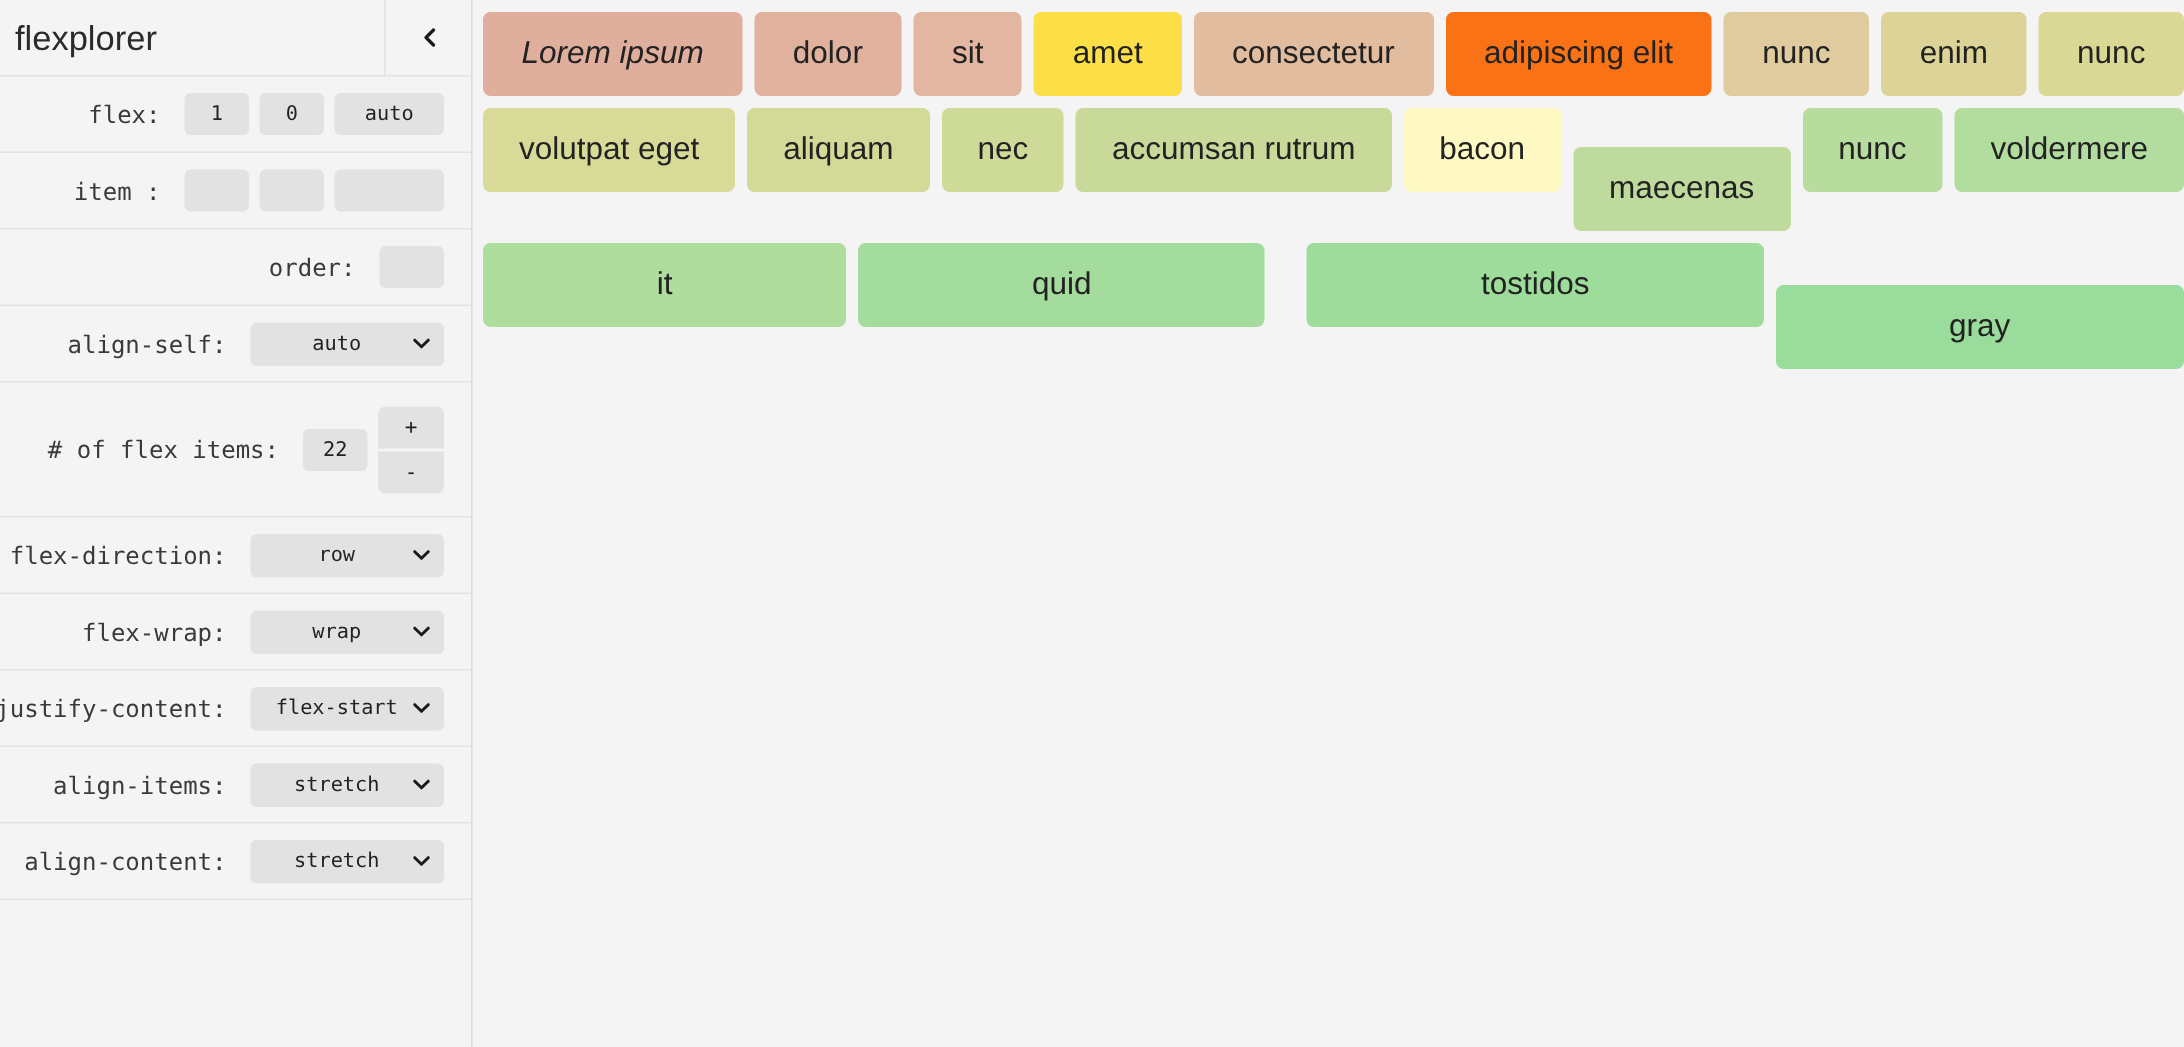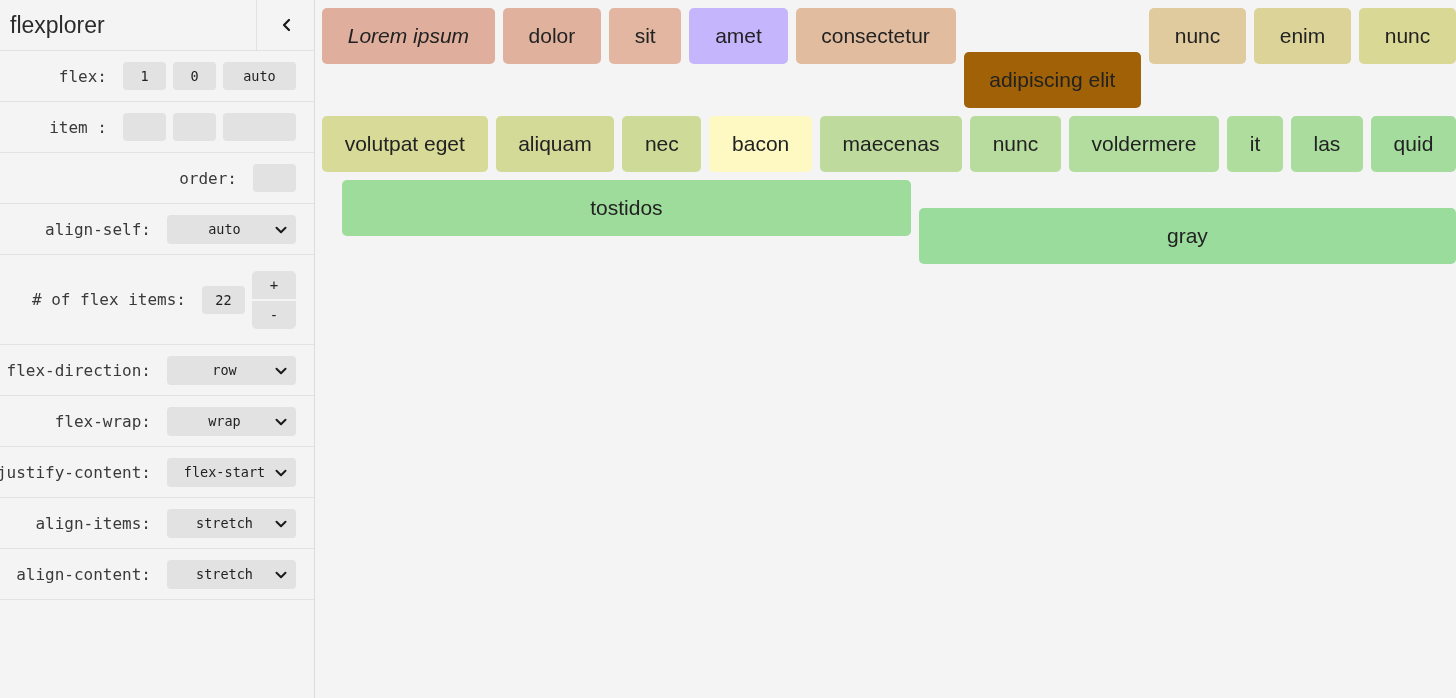--- a/index.html
+++ b/index.html
@@ -262,33 +262,33 @@
               </svg></span></div>
         </div>
       </div>
   </aside>
 
   <main class="main">
     <div class="flex-container" id="flex-container">
         <div class="flex-item" style="background: rgb(223, 174, 156); font-style: italic;">Lorem ipsum</div>
         <div class="flex-item" style="background: rgb(224, 178, 158);">dolor</div>
         <div class="flex-item" style="background: rgb(226, 182, 161);">sit</div>
-        <div class="flex-item" style="background: #c4b5fd;">amet</div>
+        <div class="flex-item" style="background: #fde047;">amet</div>
         <div class="flex-item" style="background: rgb(225, 188, 159);">consectetur</div>
-        <div class="flex-item" style="background: #a16207; margin-top: 44px;">adipiscing elit</div>
+        <div class="flex-item" style="background: #f97316;">adipiscing elit</div>
         <div class="flex-item" style="background: rgb(223, 203, 157);">nunc</div>
         <div class="flex-item" style="background: rgb(220, 211, 153);">enim</div>
         <div class="flex-item" style="background: rgb(217, 216, 149);">nunc</div>
         <div class="flex-item" style="background: rgb(216, 218, 151);">volutpat eget</div>
         <div class="flex-item" style="background: rgb(211, 218, 151);">aliquam</div>
         <div class="flex-item" style="background: rgb(206, 219, 152);">nec</div>
+        <div class="flex-item" style="background: rgb(201, 217, 154);">accumsan rutrum</div>
         <div class="flex-item" style="background: #fef9c3;">bacon</div>
-        <div class="flex-item" style="background: rgb(190, 219, 157);">maecenas</div>
+        <div class="flex-item" style="background: rgb(190, 219, 157); margin-top: 26px;">maecenas</div>
         <div class="flex-item" style="background: rgb(184, 220, 157);">nunc</div>
         <div class="flex-item" style="background: rgb(179, 221, 158);">voldermere</div>
         <div class="flex-item" style="background: rgb(174, 221, 157);">it</div>
-        <div class="flex-item" style="background: rgb(169, 220, 157);">las</div>
         <div class="flex-item" style="background: rgb(163, 220, 157);">quid</div>
         <div class="flex-item" style="background: rgb(158, 220, 156); margin-left: 20px;">tostidos</div>
         <div class="flex-item" style="background: rgb(153, 220, 156); margin-top: 28px;">gray</div>
       </div>
   </main>
 </div>
 
 </body></html>

